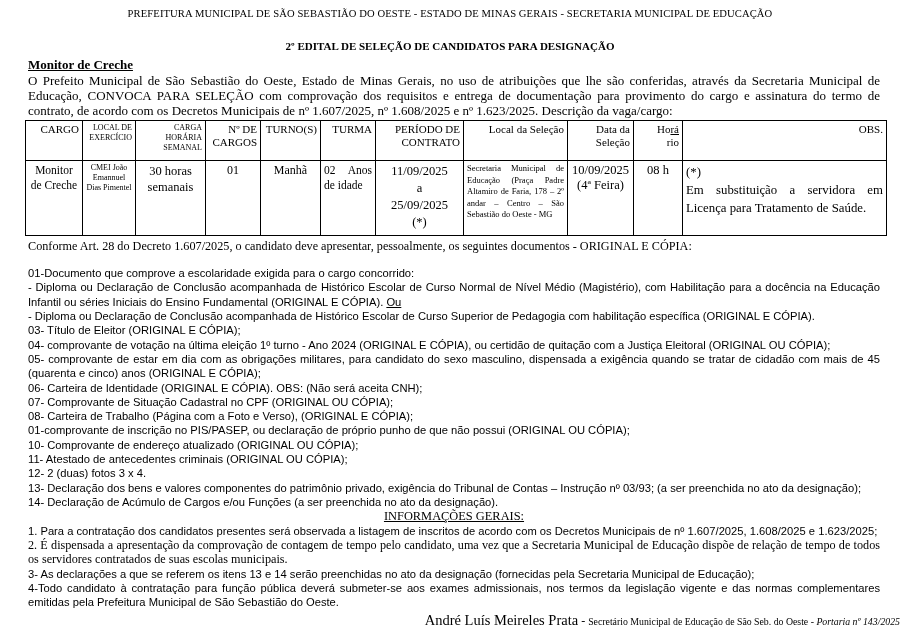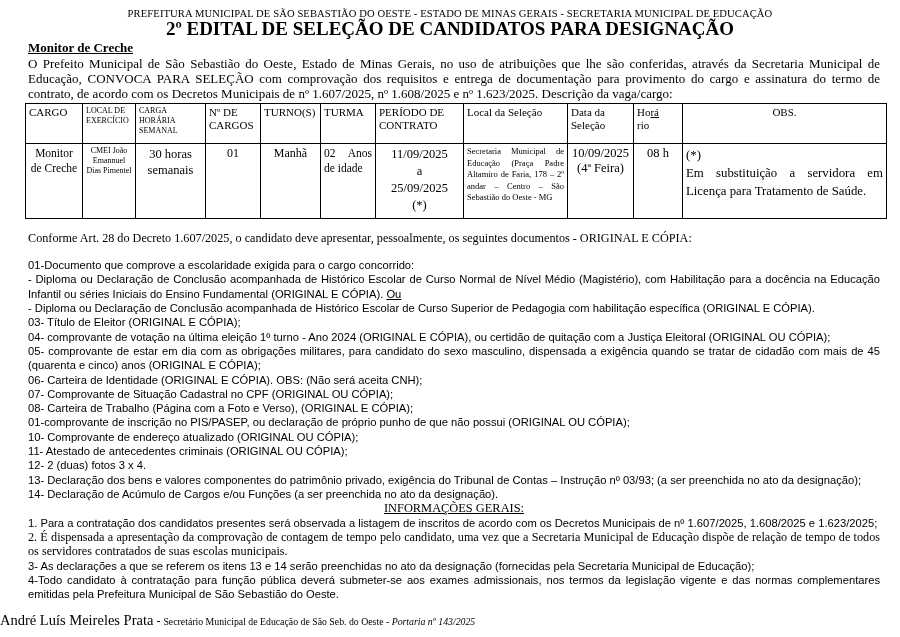--- a/index.html
+++ b/index.html
@@ -4,56 +4,56 @@
 <style>
   html,body{margin:0;padding:0;}
   body{
     width:900px;height:637px;overflow:hidden;
     background:#ffffff;color:#000000;
     font-family:"Liberation Serif",serif;
     -webkit-font-smoothing:antialiased;
   }
   .page{padding-top:7px;}
   .hdr{text-align:center;font-size:10.6px;line-height:13px;letter-spacing:.1px;}
-  .title{text-align:center;font-size:19px;line-height:16px;font-weight:bold;margin-top:1px;}
+  .title{text-align:center;font-size:11px;line-height:16px;font-weight:bold;margin-top:18px;}
   .content{margin:0 20px 0 28px;}
   .section{font-size:13px;line-height:15px;font-weight:bold;text-decoration:underline;margin-top:3px;}
   .intro{margin:1px 0 2px 0;font-size:13px;line-height:15px;text-align:justify;}
 
   table.vac{border-collapse:collapse;table-layout:fixed;width:861px;margin-left:25px;}
   table.vac th,table.vac td{
     border:1px solid #000;vertical-align:top;padding:2px 3px;
     font-weight:normal;white-space:pre-line;overflow:hidden;
   }
   tr.head{height:40px;}
   tr.data{height:75px;}
-  th{font-size:11px;line-height:13px;text-align:left;}
+  th{font-size:11px;line-height:13px;text-align:right;}
   th.small{font-size:8px;line-height:10px;padding-top:4px;}
-  th.obs-h{text-align:center;padding-left:6px;}
+  th.obs-h{text-align:right;padding-left:6px;}
   td{font-size:12px;line-height:14px;text-align:center;}
   td.c-cargo{font-size:11.5px;line-height:15px;padding-top:4px;}
   td.c-local{font-size:8px;line-height:10px;font-weight:bold;padding-top:4px;margin-left:8px;}
   td.c-carga{font-size:12.5px;line-height:16px;font-weight:bold;padding-top:4px;}
   td.c-num{padding-top:4px;margin-top:18px;}
   td.c-turno{padding-top:4px;}
   td.c-turma{font-size:11.5px;line-height:15px;text-align:justify;padding-top:4px;}
   td.c-periodo{font-size:12.5px;line-height:17px;font-weight:bold;padding-top:4px;}
   td.c-selecao{font-size:8.5px;line-height:11.5px;font-weight:bold;text-align:justify;padding:4px 4px;}
   td.c-data{font-size:12.5px;line-height:15px;font-weight:bold;padding-top:15px;}
   td.c-hora{font-size:12.5px;font-weight:bold;padding-top:15px;}
   td.c-obs{font-size:12.8px;line-height:18px;text-align:justify;padding:3px 7px;}
 
-  .conforme{font-size:12.2px;line-height:15px;margin-top:12px;text-align:justify;}
+  .conforme{font-size:12.2px;line-height:15px;margin-top:3px;text-align:justify;}
   .item{font-family:"Liberation Sans",sans-serif;font-size:11.2px;line-height:14.3px;text-align:justify;}
   .serif-item{font-family:"Liberation Serif",serif;font-size:12.2px;line-height:14.3px;}
   .inf{font-size:12.4px;line-height:14.5px;text-decoration:underline;text-align:center;}
   .rb{font-weight:normal;}
   .ru{text-decoration:underline;}
 
-  .footer{text-align:left;margin-top:9px;}
+  .footer{text-align:right;margin-top:1px;}
   .f-name{font-size:14.5px;}
   .f-sep{font-size:12px;}
   .f-role{font-size:9.8px;}
   .f-port{font-size:9.8px;font-style:italic;}
 </style>
 </head>
 <body>
 
 <div class="page">
 

